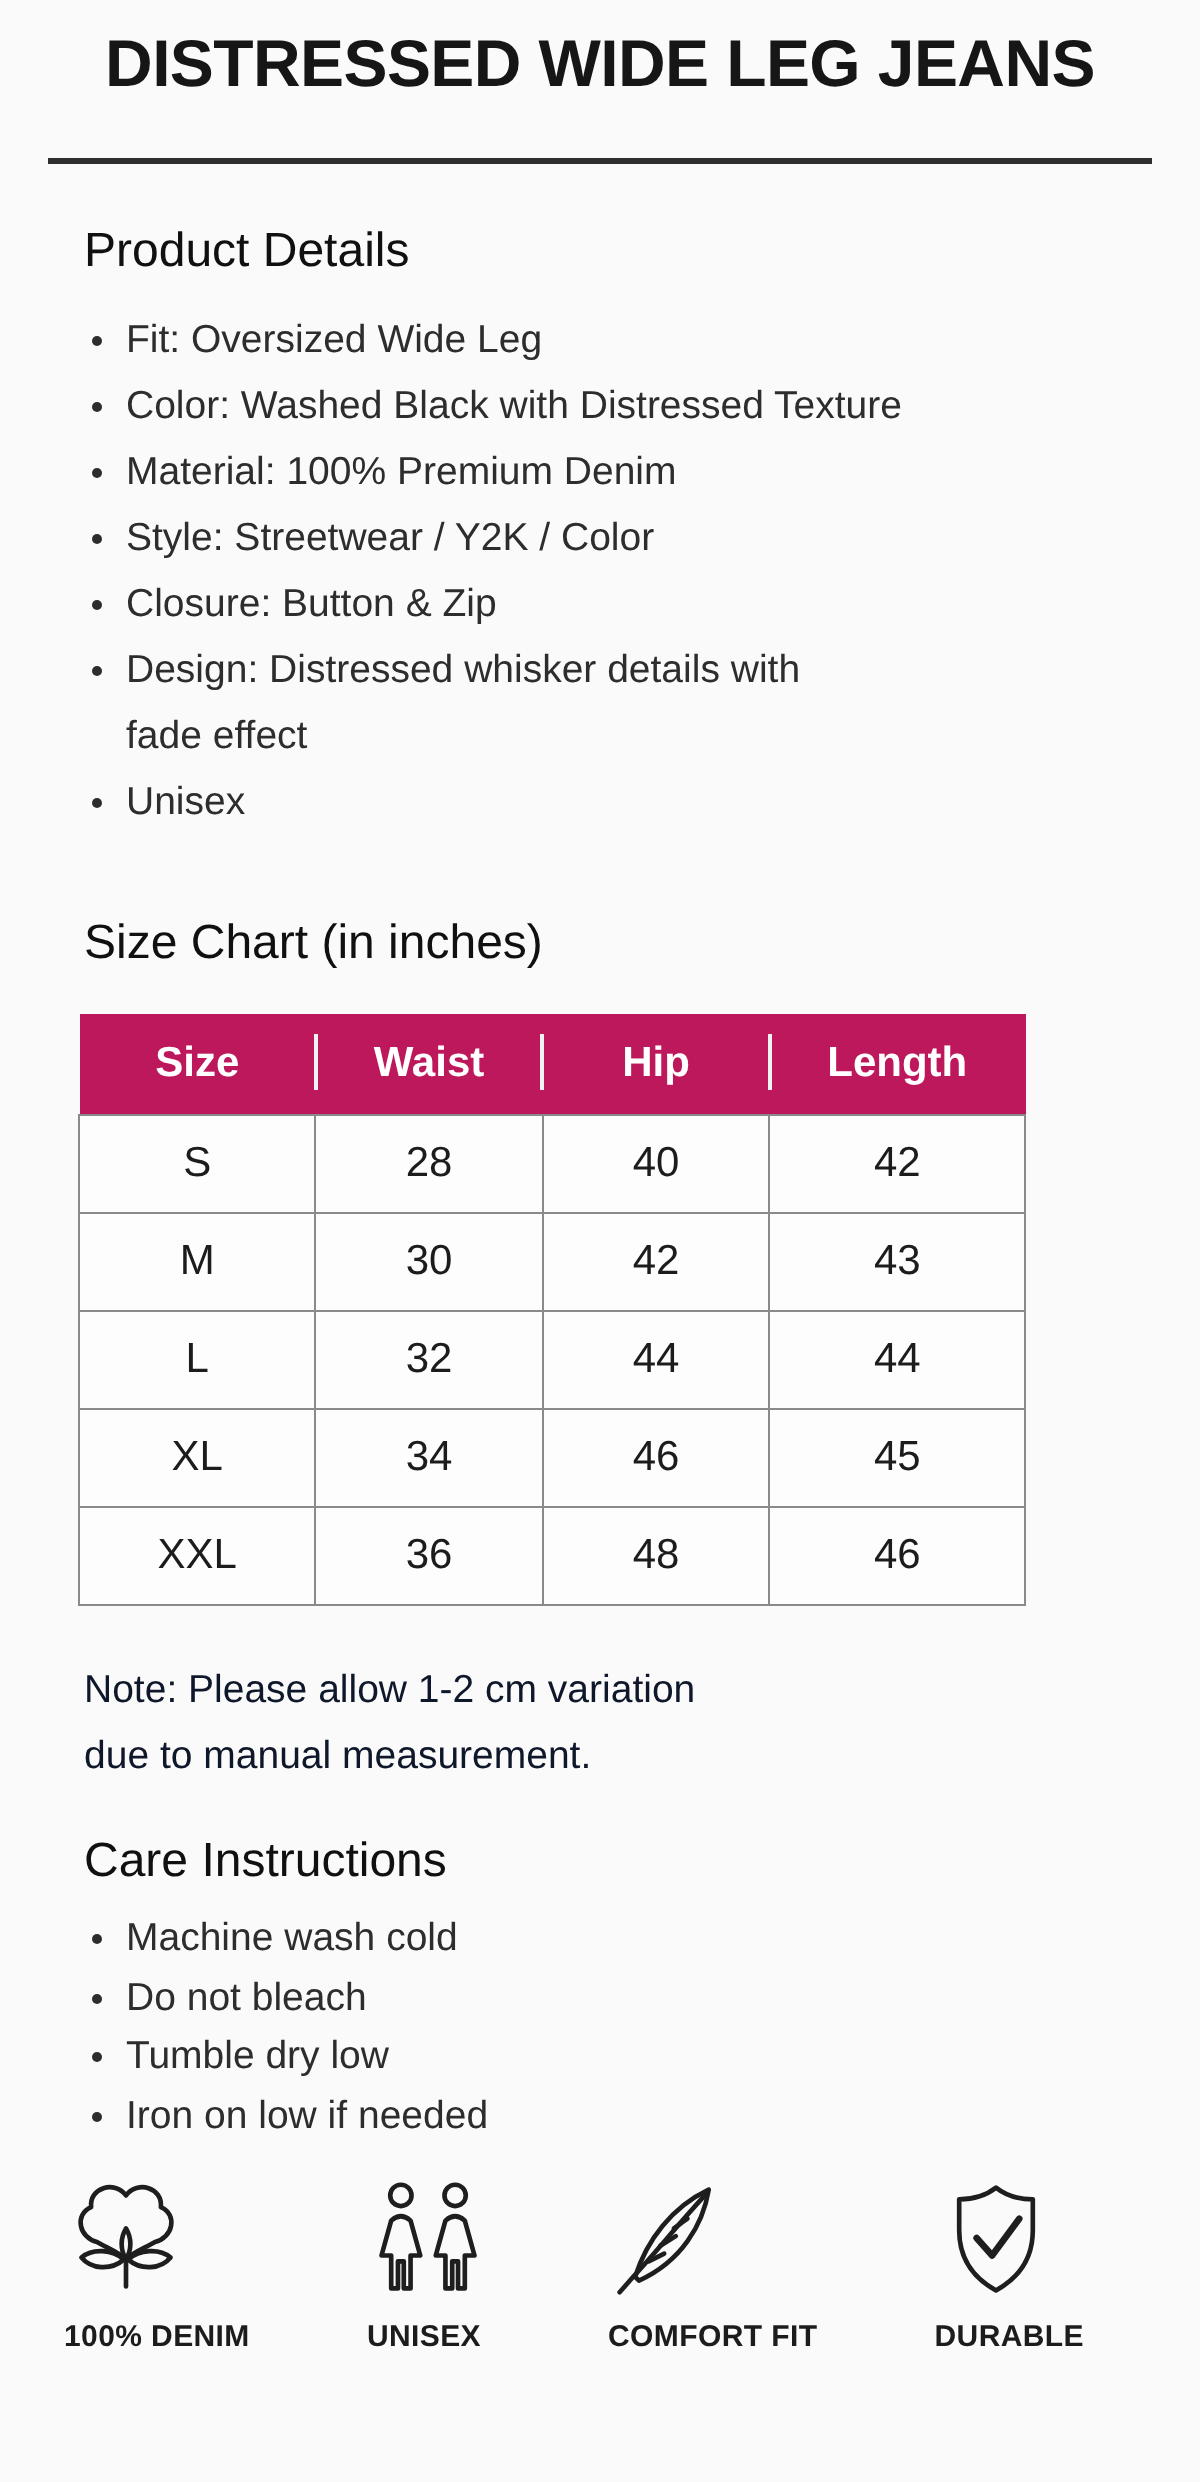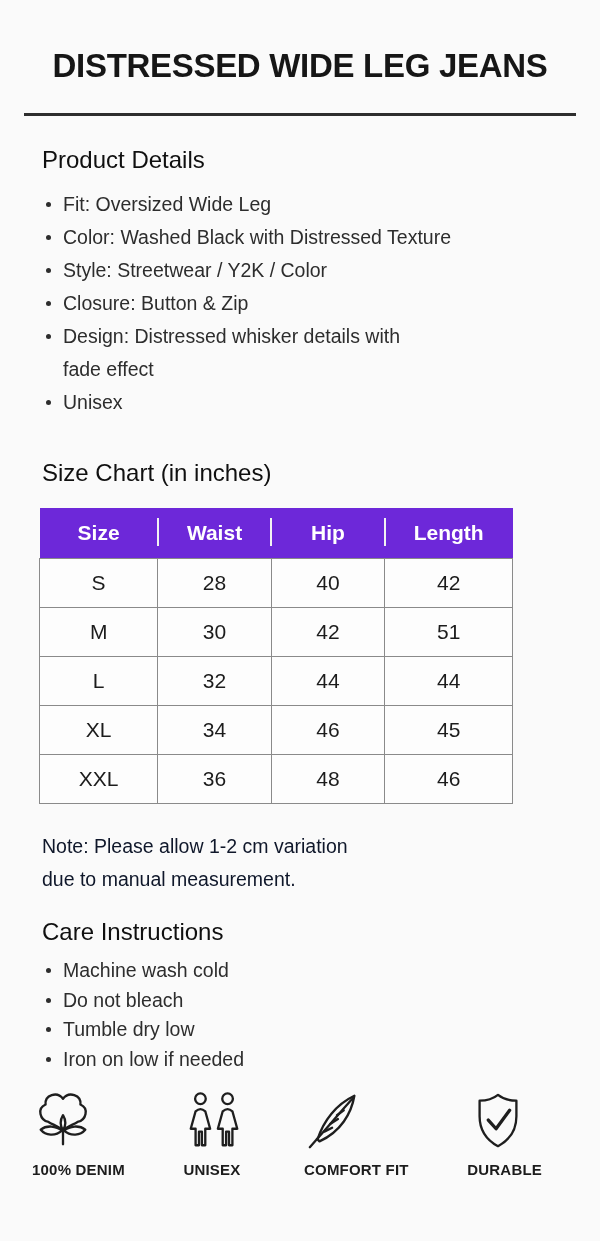--- a/index.html
+++ b/index.html
@@ -9,21 +9,21 @@
     background: #fafafa;
     font-family: "Liberation Sans", sans-serif;
     color: #2d2d2d;
     overflow: hidden;
   }
   .page { width: 600px; }
 
   
   .title {
     margin: 0;
-    padding-top: 48px;
+    padding-top: 14px;
     text-align: center;
     font-size: 33px;
     line-height: 1.12;
     font-weight: bold;
     letter-spacing: -0.3px;
     color: #161616;
   }
   .title-divider {
     height: 3px;
     background: #2e2e2e;
@@ -75,21 +75,21 @@
     border-collapse: collapse;
     margin: 20px 0 0 39px;
     width: 474px;
     table-layout: fixed;
   }
   table.size-chart col.c1 { width: 25%; }
   table.size-chart col.c2 { width: 24%; }
   table.size-chart col.c3 { width: 24%; }
   table.size-chart col.c4 { width: 27%; }
   table.size-chart th {
-    background: #6d28d9;
+    background: #be185d;
     color: #ffffff;
     font-size: 21px;
     font-weight: bold;
     height: 48px;
     position: relative;
     text-align: center;
   }
   .header-divider {
     position: absolute;
     left: -1px;
@@ -149,20 +149,21 @@
 
 <div class="page">
 
   <h1 class="title">DISTRESSED WIDE LEG JEANS</h1>
   <div class="title-divider"></div>
 
   <h2 class="section-heading heading-product">Product Details</h2>
   <ul class="bullets product-bullets">
     <li>Fit: Oversized Wide Leg</li>
     <li>Color: Washed Black with Distressed Texture</li>
+    <li>Material: 100% Premium Denim</li>
     <li>Style: Streetwear / Y2K / Color</li>
     <li>Closure: Button &amp; Zip</li>
     <li>Design: Distressed whisker details with
 fade effect</li>
     <li>Unisex</li>
   </ul>
 
   <h2 class="section-heading heading-size">Size Chart (in inches)</h2>
 
   <table class="size-chart">
@@ -184,21 +185,21 @@
       <tr>
         <td>S</td>
         <td>28</td>
         <td>40</td>
         <td>42</td>
       </tr>
       <tr>
         <td>M</td>
         <td>30</td>
         <td>42</td>
-        <td>51</td>
+        <td>43</td>
       </tr>
       <tr>
         <td>L</td>
         <td>32</td>
         <td>44</td>
         <td>44</td>
       </tr>
       <tr>
         <td>XL</td>
         <td>34</td>

